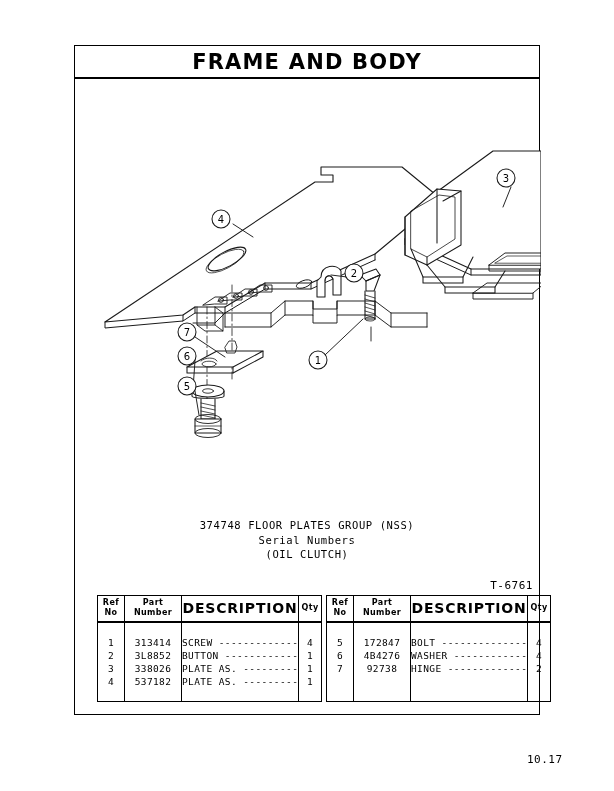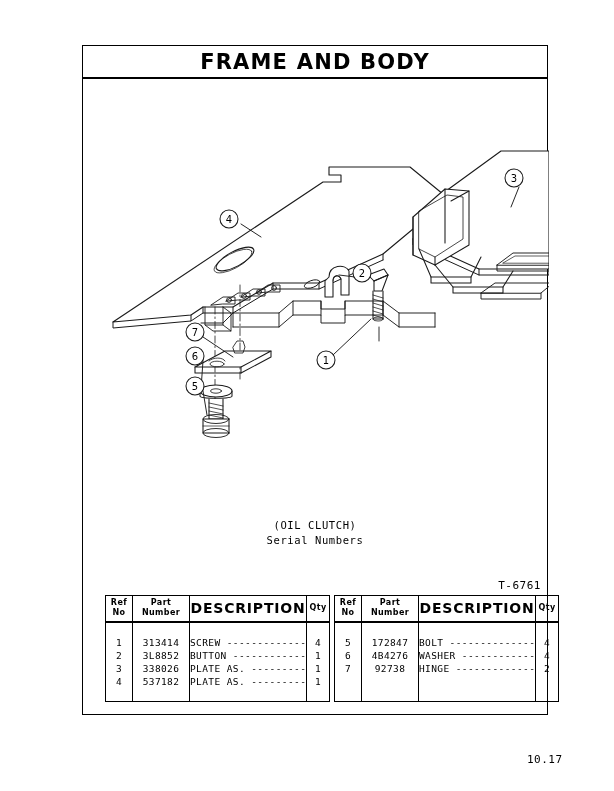--- a/index.html
+++ b/index.html
@@ -12,21 +12,21 @@
     height: 791px;
     position: relative;
     font-family: "DejaVu Sans Mono", monospace;
     color: #000000;
     overflow: hidden;
   }
 
   
   #page-frame {
     position: absolute;
-    left: 82px;
+    left: 74px;
     top: 45px;
     width: 466px;
     height: 670px;
     border: 1.5px solid #000;
     box-sizing: border-box;
     text-decoration: underline;
   }
 
   
   #title-band {
@@ -303,22 +303,23 @@
         <text class="callout-num" x="279" y="194">2</text>
         <text class="callout-num" x="243" y="281">1</text>
         <text class="callout-num" x="112" y="253">7</text>
         <text class="callout-num" x="112" y="277">6</text>
         <text class="callout-num" x="112" y="307">5</text>
       </g>
     </svg>
   </div>
 
   <div id="caption">
+    <div>374748 FLOOR PLATES GROUP (NSS)</div>
+    <div>Serial Numbers</div>
     <div>(OIL CLUTCH)</div>
-    <div>Serial Numbers</div>
   </div>
 
   <div id="drawing-ref">T-6761</div>
 
   <table class="parts-table" id="parts-table-left">
     <thead>
       <tr>
         <th class="col-ref">
           <div>Ref</div>
           <div>No</div>

